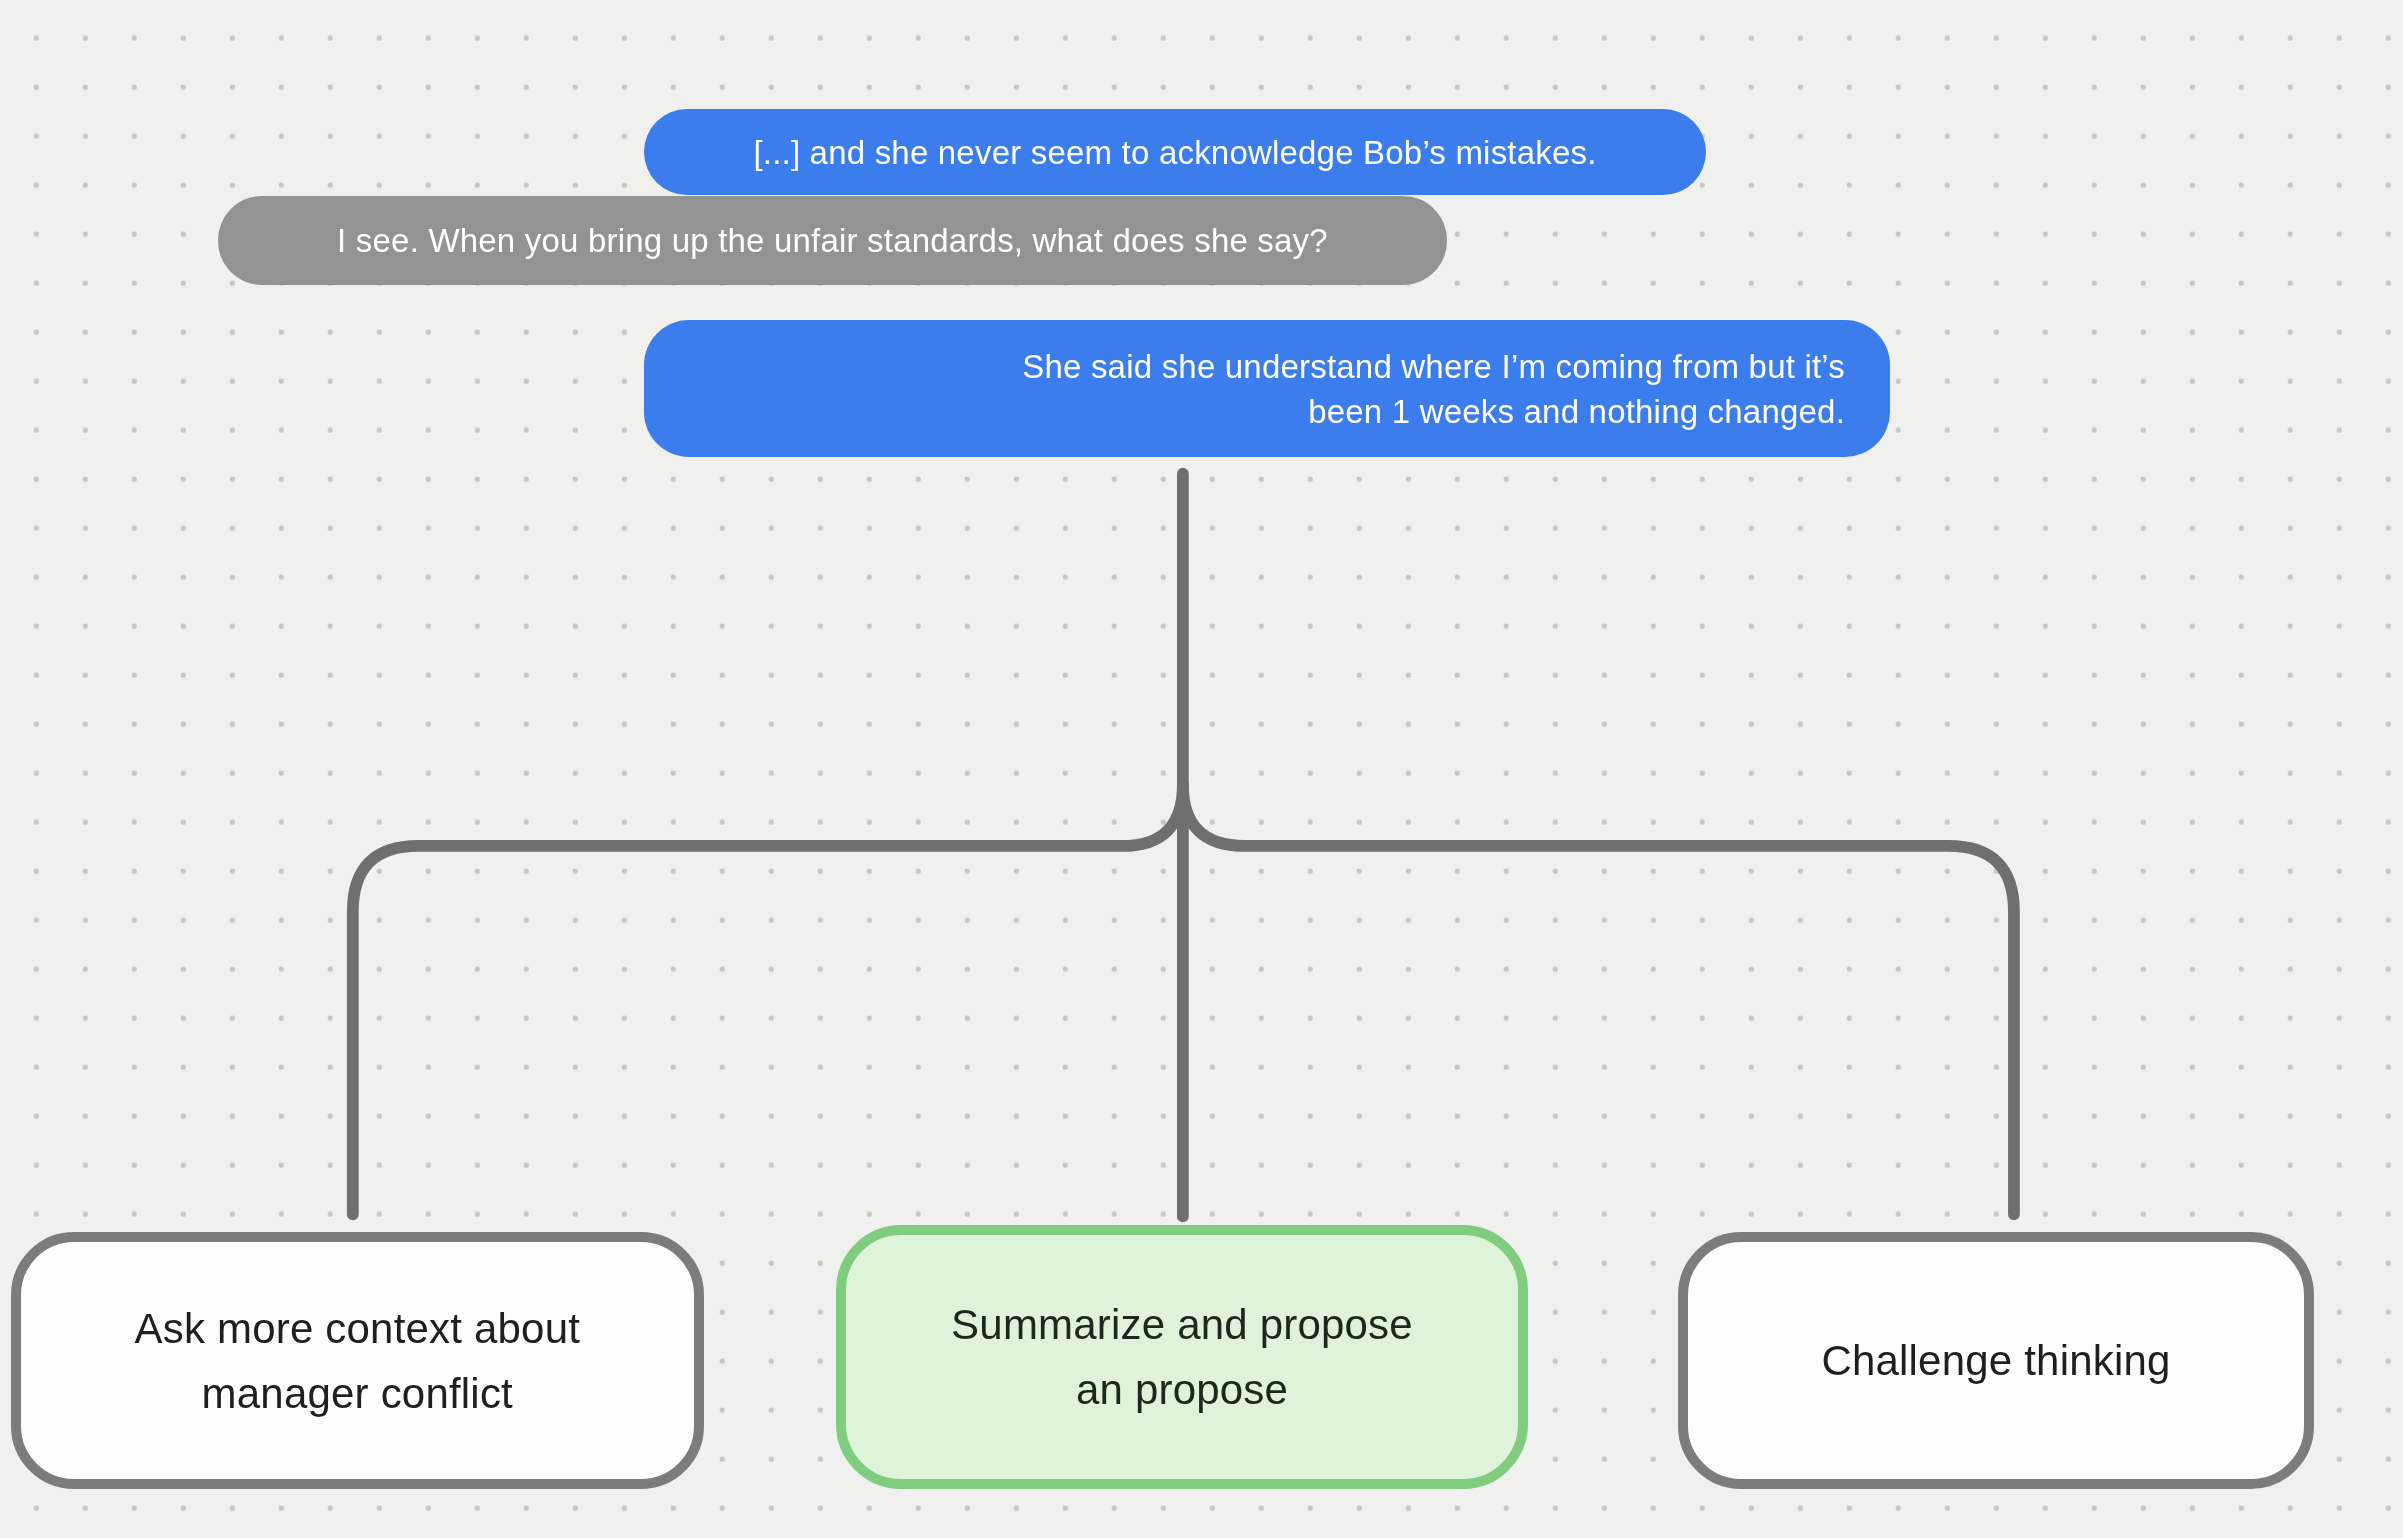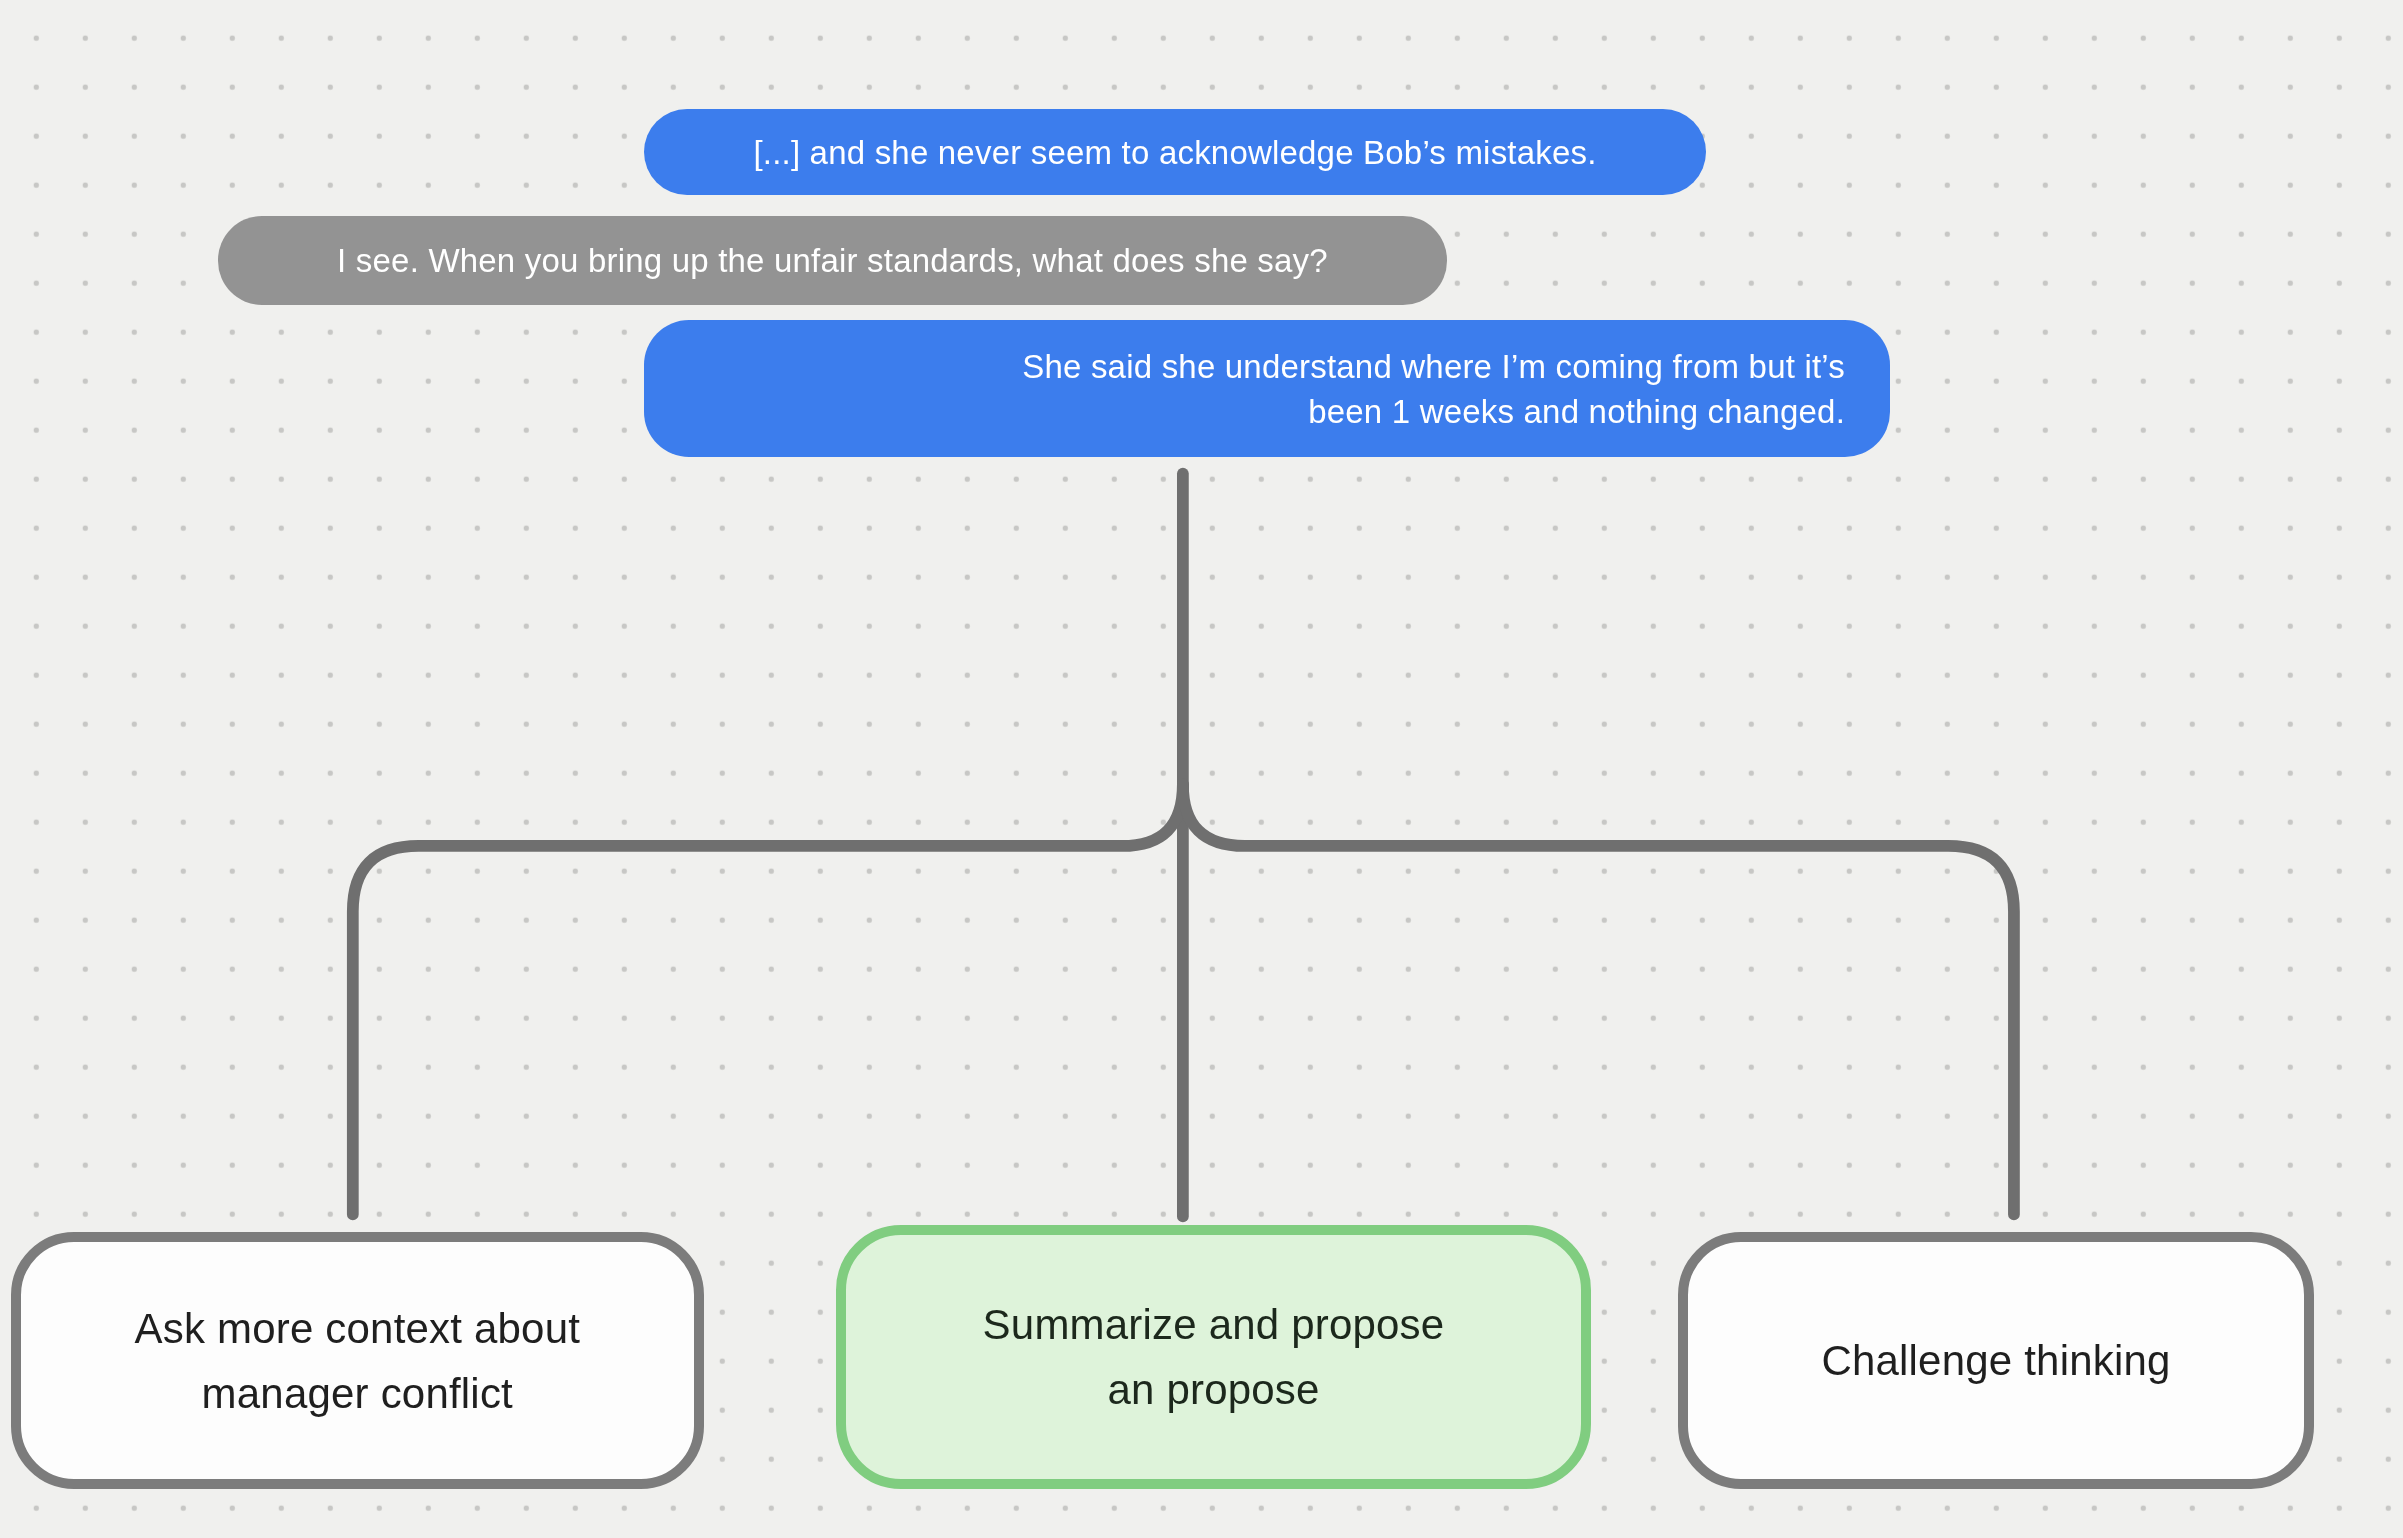--- a/index.html
+++ b/index.html
@@ -42,21 +42,20 @@
     padding: 0 43px;
     text-align: center;
     margin-top: 37px;
   }
   #msg-1 {
     left: 218px; top: 196px;
     width: 1229px; height: 89px;
     border-radius: 44px;
     padding: 0 45px;
     text-align: center;
-    margin-top: 20px;
   }
   #msg-2 {
     left: 644px; top: 320px;
     width: 1246px; height: 137px;
     border-radius: 45px;
     padding: 0 45px;
     text-align: right;
   }
 
   
@@ -100,21 +99,21 @@
     color: #1c281c;
   }
 
   #node-0 {
     left: 10.8px; top: 1232px;
     width: 693px; height: 257px;
     border-radius: 63px;
   }
   #node-1 {
     left: 836px; top: 1225px;
-    width: 755px; height: 264px;
+    width: 692px; height: 264px;
     border-radius: 65px;
   }
   #node-2 {
     left: 1678px; top: 1232px;
     width: 636px; height: 257px;
     border-radius: 63px;
   }
 </style>
 </head>
 <body>

